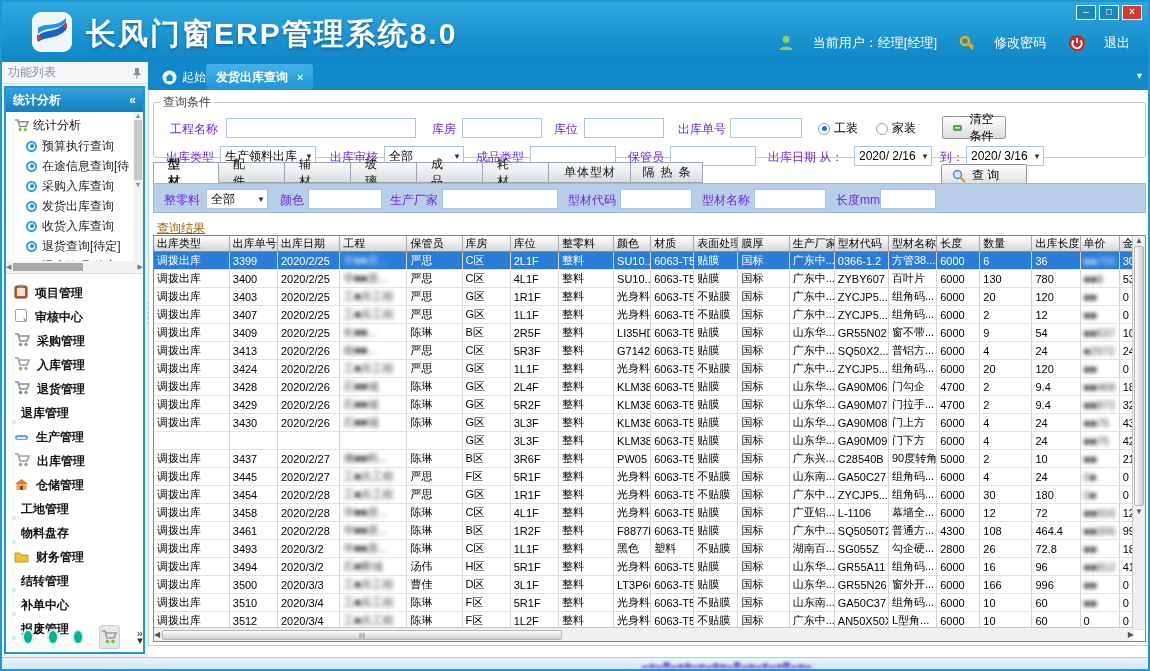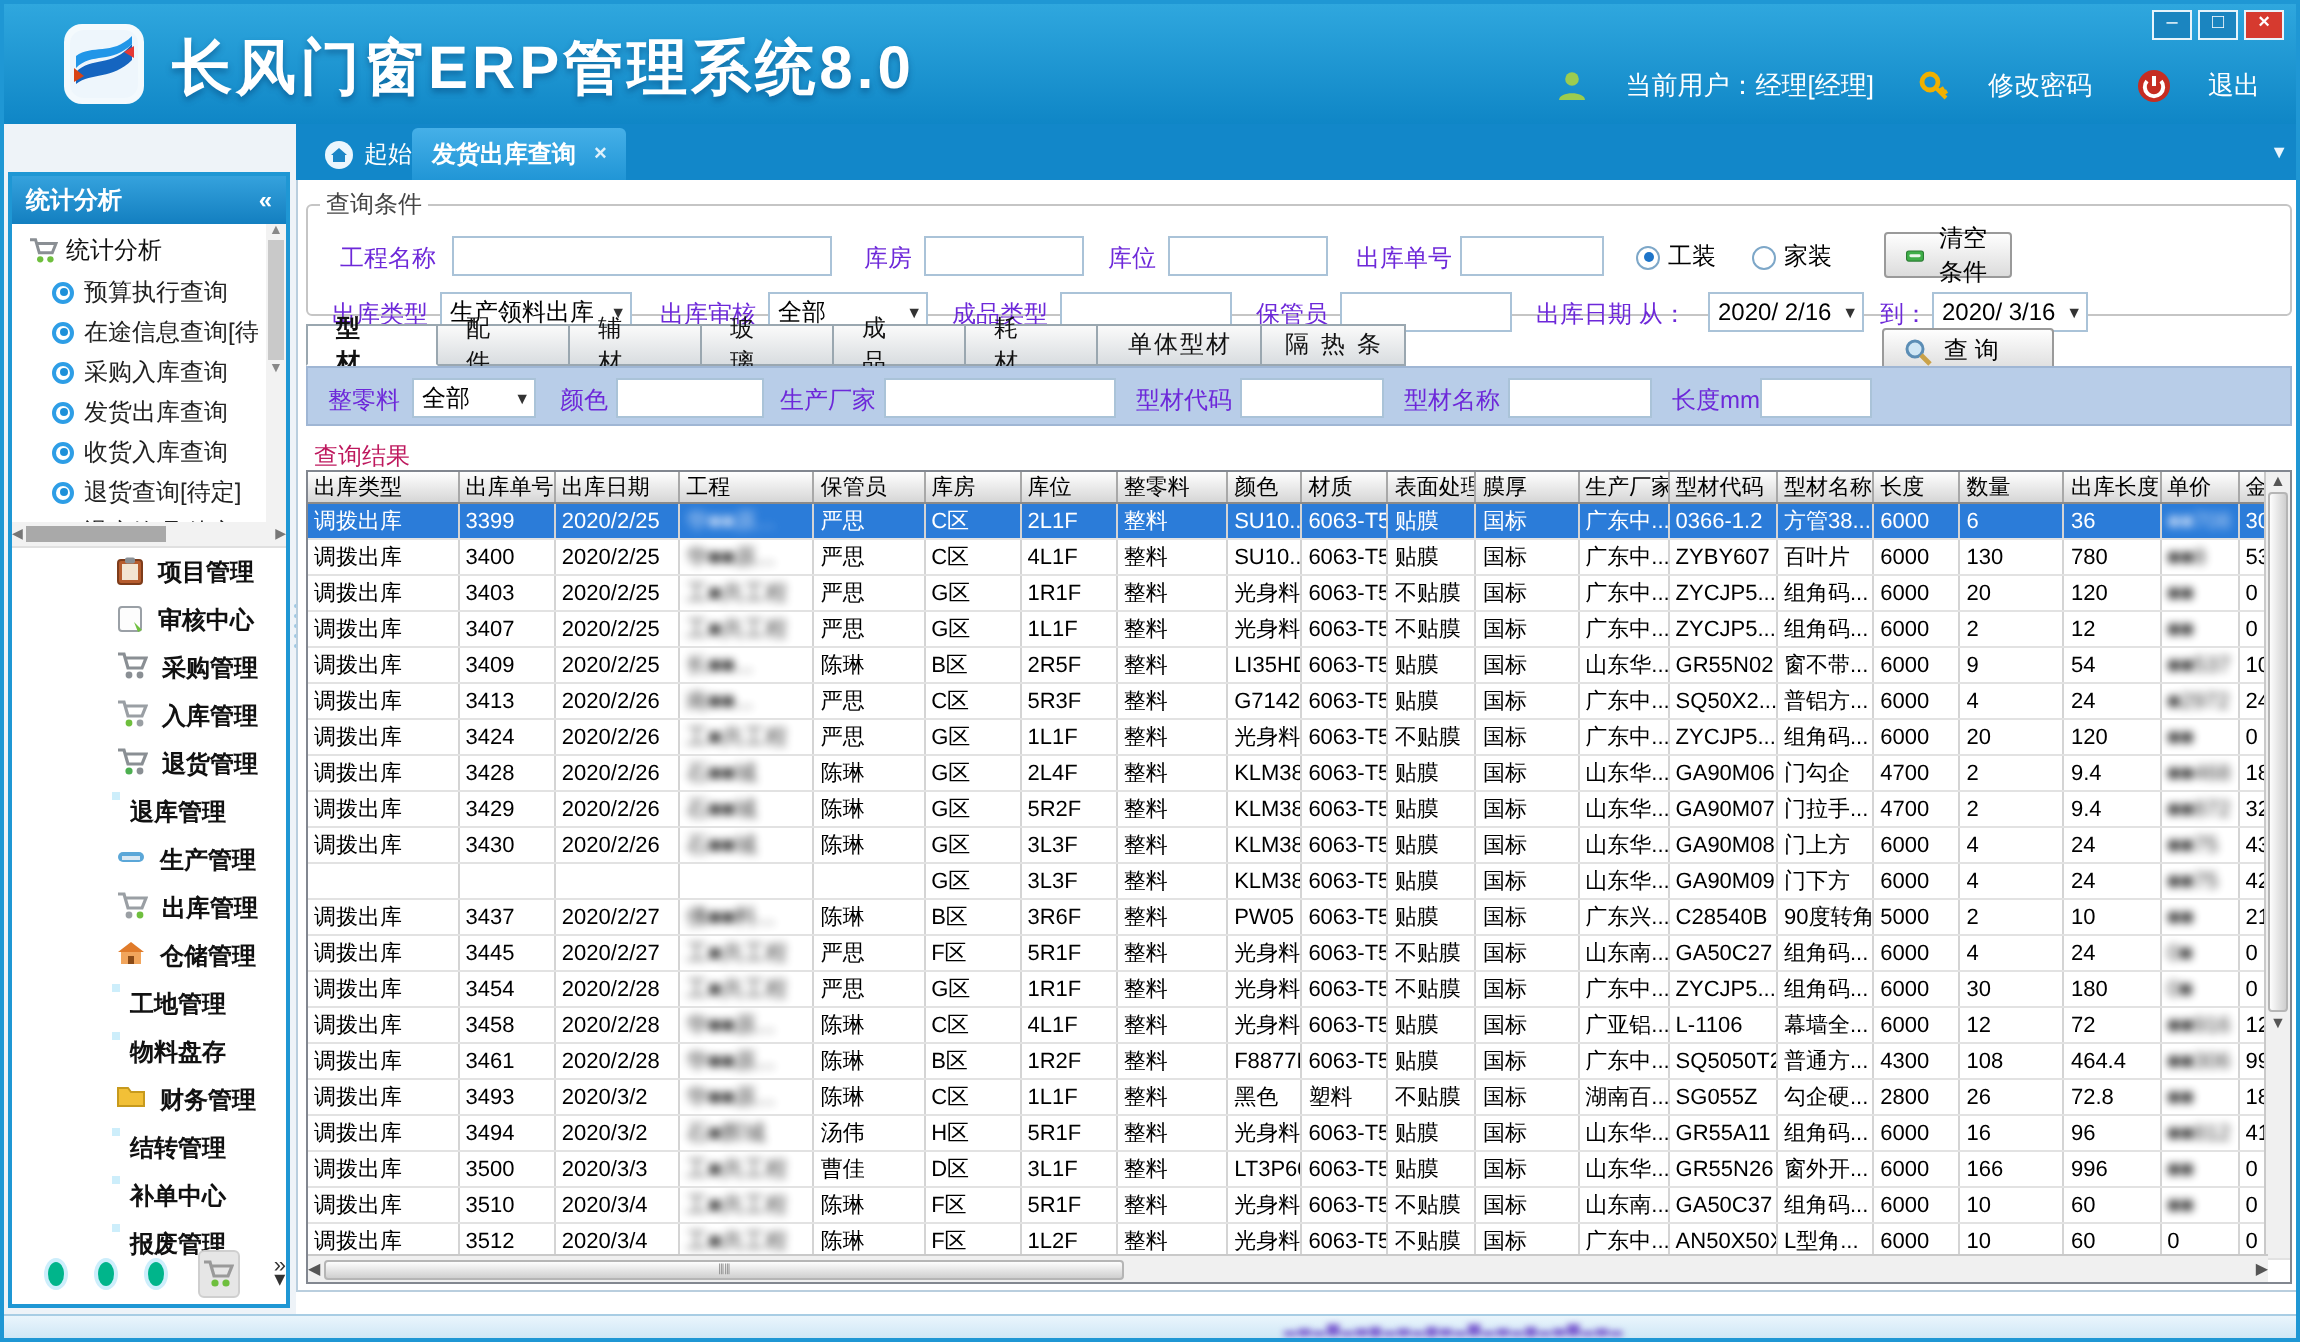--- a/index.html
+++ b/index.html
@@ -39,22 +39,22 @@
   .bluedot { width:11px; height:11px; border-radius:50%; border:2px solid #2e9ee6;
     background:#fff; position:relative; flex:0 0 11px; }
   .bluedot::after { content:""; position:absolute; left:1.5px; top:1.5px; width:4px; height:4px;
     border-radius:50%; background:#1d8fd8; }
   .tree-vscroll { position:absolute; right:0; top:0; width:10px; height:150px; background:#f2f2f2; font-size:7px; color:#888; text-align:center; }
   .tree-vscroll .thumb { background:#c9c9c9; height:60px; margin:1px; }
   .tree-hscroll { position:absolute; left:0; bottom:0; width:100%; height:12px; background:#f2f2f2;
     display:flex; align-items:center; font-size:7px; color:#777; }
   .tree-hscroll .thumb { background:#a9a9a9; height:8px; width:70px; margin:0 2px; }
   .menu { padding-top:4px; }
-  .menu-item { display:flex; align-items:flex-start; gap:7px; height:24px; padding-left:8px;
-    font-size:12px; font-weight:bold; color:#111; cursor:pointer; white-space:nowrap;margin-left:44px; }
+  .menu-item { display:flex; align-items:flex-end; gap:7px; height:24px; padding-left:8px;
+    font-size:12px; font-weight:bold; color:#111; cursor:pointer; white-space:nowrap; }
   .menu-item svg, .menu-item .gdot { flex:0 0 15px; }
   .gdot { width:14px; height:14px; border-radius:50%; background:#00b58b;
     box-shadow:0 0 0 2px #cdeefb; }
   .side-toolbar { position:absolute; left:0; bottom:2px; width:100%; height:26px;
     display:flex; align-items:center; gap:17px; padding-left:18px; }
   .cartbtn { width:30px; height:24px; background:#e6e6e6; border:1px solid #cfcfcf;
     border-radius:3px; display:flex; align-items:center; justify-content:center; }
   .chev { font-size:11px; color:#333; line-height:7px; text-align:center; }
 
   
@@ -91,21 +91,21 @@
   .mtab { height:21px; border:1px solid #9aa7b0; border-left:none; background:linear-gradient(#fafafa,#d9dde0);
     font-size:12px; display:flex; align-items:center; justify-content:center; cursor:pointer; color:#111; }
   .mtab:first-child { border-left:1px solid #9aa7b0; }
   .mtab.active { background:#fff; border-bottom:1px solid #fff; font-weight:bold; }
   .mfilter { position:absolute; left:4px; top:93px; width:993px; height:30px; background:#b8cde8;
     border:1px solid #9fb6d4; }
   .mfilter .fl { top:8px; }
   .mfilter .inp, .mfilter .combo { top:5px; }
 
   
-  .rtitle { position:absolute; left:8px; top:130px; font-size:12px; color:#be185d; }
+  .rtitle { position:absolute; left:8px; top:130px; font-size:12px; color:#a16207;text-decoration:underline; }
   .tablewrap { position:absolute; left:4px; top:145px; width:993px; height:407px;
     border:1px solid #828790; overflow:hidden; background:#fff; }
   table.results { border-collapse:collapse; table-layout:fixed; width:992px; font-size:11px; }
   table.results th { background:linear-gradient(#ffffff,#d6d6d6); border-right:1px solid #a8a8a8;
     border-bottom:1px solid #8a8a8a; font-weight:normal; height:15px; text-align:left;
     padding:0 3px; white-space:nowrap; overflow:hidden; }
   table.results td { border-right:1px solid #d4d4d4; border-bottom:1px solid #e2e2e2;
     height:18px; padding:0 3px; white-space:nowrap; overflow:hidden; color:#000; }
   tr.sel td { background:#2b7cd9; color:#fff; }
   .cz { filter:blur(2px); opacity:.8; }
@@ -170,20 +170,28 @@
           <circle cx="9" cy="9" r="8" fill="#c62d22"></circle>
           <path d="M9 4 L9 9" stroke="#fff" stroke-width="2"></path>
           <path d="M5.5 6.5 A4.6 4.6 0 1 0 12.5 6.5" stroke="#fff" stroke-width="2" fill="none"></path>
         </svg>
         <span>退出</span>
       </div>
     </div>
   </div>
 
   <div class="sidebar">
+    <div class="func-header">
+      <span>功能列表</span>
+      <svg width="10" height="12" viewBox="0 0 10 12">
+        <rect x="3" y="1" width="4" height="6" fill="#8a9096"></rect>
+        <rect x="1.5" y="6.5" width="7" height="1.6" fill="#8a9096"></rect>
+        <rect x="4.4" y="8" width="1.2" height="3.5" fill="#8a9096"></rect>
+      </svg>
+    </div>
     <div class="side-panel">
       <div class="section-bar">
         <span>统计分析</span>
         <span>«</span>
       </div>
       <div class="tree">
         <div class="tree-root">
           <svg width="15" height="13" viewBox="0 0 16 14">
             <path d="M1 1 L4 1 L6 8 L13 8 L15 3 L5 3" fill="none" stroke="#8a8f94" stroke-width="1.6"></path>
             <circle cx="6.5" cy="11.5" r="1.7" fill="#6fbf3e"></circle>

